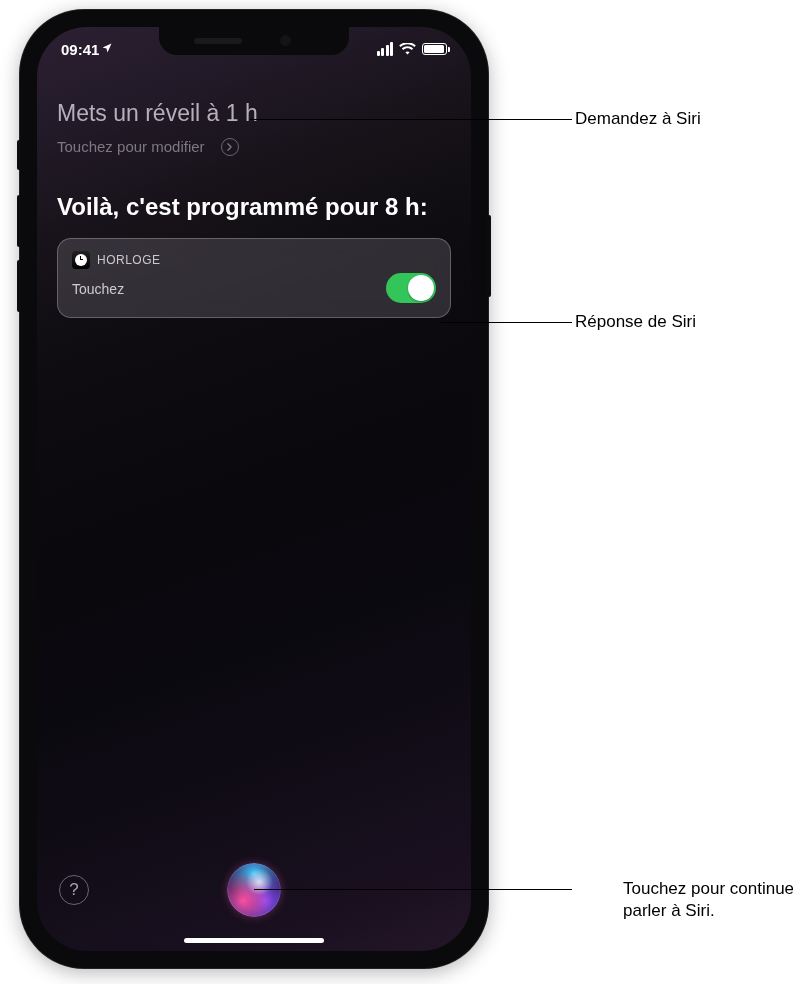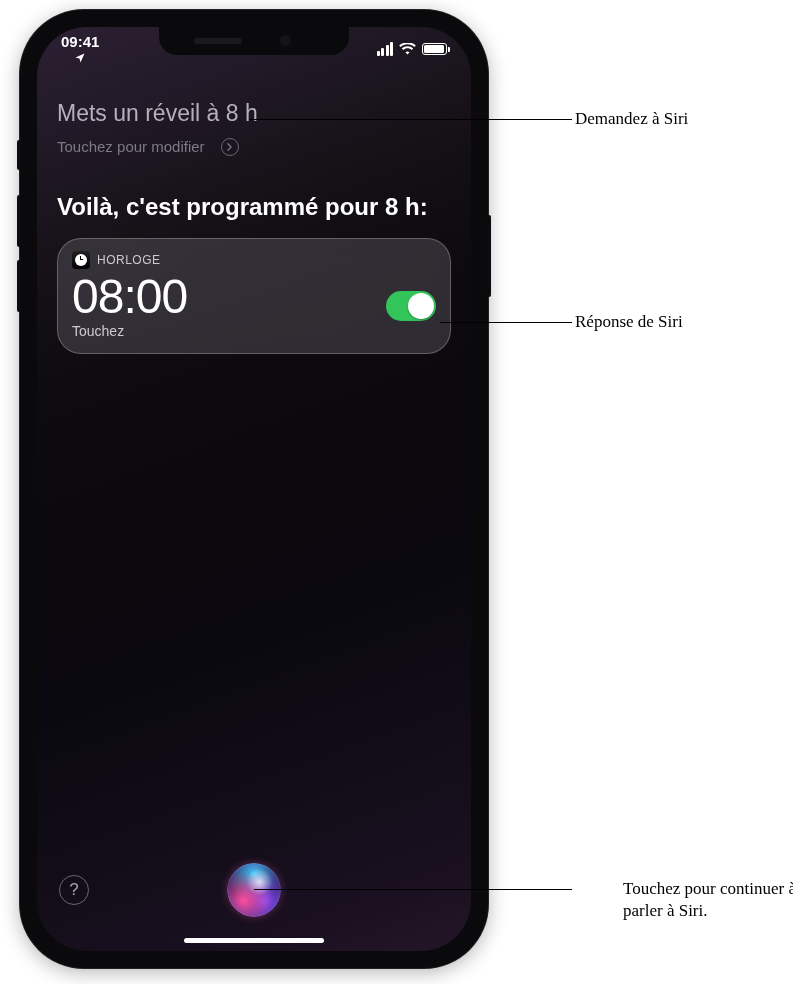--- a/index.html
+++ b/index.html
@@ -73,21 +73,21 @@
     height: 44px;
     display: flex;
     justify-content: space-between;
     align-items: center;
     padding: 0 24px;
     color: #fff;
     font-size: 15px;
     font-weight: 600;
     z-index: 5;
   }
-  .status-left { display: flex; align-items: center; gap: 2px; flex-direction: column; }
+  .status-left { display: flex; align-items: center; gap: 2px; }
   .status-right { display: flex; align-items: center; gap: 6px; }
   .loc-arrow { font-size: 11px; line-height: 1; }
   .bars { display: flex; align-items: flex-end; gap: 1.5px; }
   .bars span { width: 3px; background: #fff; border-radius: 1px; }
   .bars span:nth-child(1){height:5px;} .bars span:nth-child(2){height:8px;}
   .bars span:nth-child(3){height:11px;} .bars span:nth-child(4){height:14px;}
   .wifi svg { display:block; }
   .battery { width: 25px; height: 12px; border: 1.2px solid #fff; border-radius: 3px; position: relative; }
   .battery::after { content:""; position:absolute; right:-4px; top:3px; width:2px; height:5px; background:#fff; border-radius:0 1px 1px 0; }
   .battery span { position:absolute; left:1px; top:1px; bottom:1px; width:20px; background:#fff; border-radius:1.5px; }
@@ -96,21 +96,21 @@
   .user-req { font-size: 23px; font-weight: 400; color: #b5b0bc; line-height: 1.25; }
   .edit-row { margin-top: 10px; display: flex; align-items: center; gap: 16px; color: #7c7884; font-size: 15px; }
   .chevron-circ { width:18px; height:18px; border-radius:50%; border:1.5px solid #6a6575; display:flex; align-items:center; justify-content:center; }
   .chevron-circ svg { display:block; }
   .siri-resp { margin-top: 36px; font-size: 24px; font-weight: 700; color: #fff; line-height: 1.25; }
 
   .card {
     margin-top: 16px;
     background: rgba(115,110,120,0.35);
     border: 0.5px solid rgba(255,255,255,0.25);
-    border-radius: 24px;
+    border-radius: 14px;
     padding: 12px 14px 14px;
     backdrop-filter: blur(10px);
     position: relative;
   }
   .card-header { display:flex; align-items:center; gap:7px; margin-bottom:4px; }
   .clock-ico { width:18px; height:18px; border-radius:4px; background: linear-gradient(#222,#000); display:flex; align-items:center; justify-content:center; }
   .clock-ico span { width:12px; height:12px; border-radius:50%; background:#fff; position:relative; }
   .clock-ico span::before { content:""; position:absolute; left:5px; top:2px; width:1px; height:4px; background:#000; }
   .clock-ico span::after { content:""; position:absolute; left:5px; top:5px; width:3px; height:1px; background:#000; }
   .app-name { font-size: 12px; letter-spacing: 0.5px; color: #cbc8d0; }
@@ -137,21 +137,21 @@
   
   .side-btn { position:absolute; background:#0c0c0e; border-radius:2px; }
   .sb-silence { left:-3px; top:130px; width:4px; height:30px; }
   .sb-vol1 { left:-3px; top:185px; width:4px; height:52px; }
   .sb-vol2 { left:-3px; top:250px; width:4px; height:52px; }
   .sb-power { right:-3px; top:205px; width:4px; height:82px; }
 
   
   .callout { position:absolute; color:#000; font-size:17px; line-height:1.3; }
   .callout .line { position:absolute; border-top:1px solid #000; }
-  .callout .txt { position:absolute; white-space:nowrap;font-family:Liberation Serif, serif; }
+  .callout .txt { position:absolute; white-space:nowrap; }
   .c1 .line { left:-325px; top:7px; width:322px; }
   .c1 .txt { left:0; top:-4px; }
   .c2 .line { left:-135px; top:7px; width:132px; }
   .c2 .txt { left:0; top:-4px; }
   .c3 .line { left:-321px; top:7px; width:318px; }
   .c3 .txt { left:0; top:-4px; width: 200px; white-space: normal; margin-left: 48px; }
 </style>
 </head>
 <body>
 
@@ -185,41 +185,40 @@
               <path fill="#fff" d="M10 13.5l2.5-2.7c-1.4-1.3-3.6-1.3-5 0L10 13.5zm5-5.4c-2.8-2.6-7.2-2.6-10 0L3.3 6.3c3.7-3.5 9.7-3.5 13.4 0L15 8.1zM18.1 4.6C13.6 0.4 6.4 0.4 1.9 4.6L0.2 2.8C5.6-2.2 14.4-2.2 19.8 2.8l-1.7 1.8z"></path>
             </svg>
         </span>
         <span class="battery">
             <span></span>
           </span>
       </div>
     </div>
 
     <div class="content">
-      <div class="user-req">Mets un réveil à 8 h</div>
+      <div class="user-req">Mets un réveil à 1 h</div>
       <div class="edit-row">
         <span>Touchez pour modifier</span>
         <span class="chevron-circ">
           <svg width="7" height="8" viewBox="0 0 8 10">
               <path d="M2 1l4 4-4 4" stroke="#7c7884" stroke-width="1.6" fill="none" stroke-linecap="round" stroke-linejoin="round"></path>
             </svg>
         </span>
       </div>
       <div class="siri-resp">Voilà, c'est programmé pour 8 h:</div>
 
       <div class="card">
         <div class="card-header">
           <span class="clock-ico">
               <span></span>
             </span>
           <span class="app-name">HORLOGE</span>
         </div>
         <div class="card-body">
           <div class="time-col">
-            <span class="time-val">08:00</span>
             <span class="time-lbl">Touchez</span>
           </div>
           <div class="switch"></div>
         </div>
       </div>
     </div>
 
     <div class="help-btn">
       <span>?</span>
     </div>

